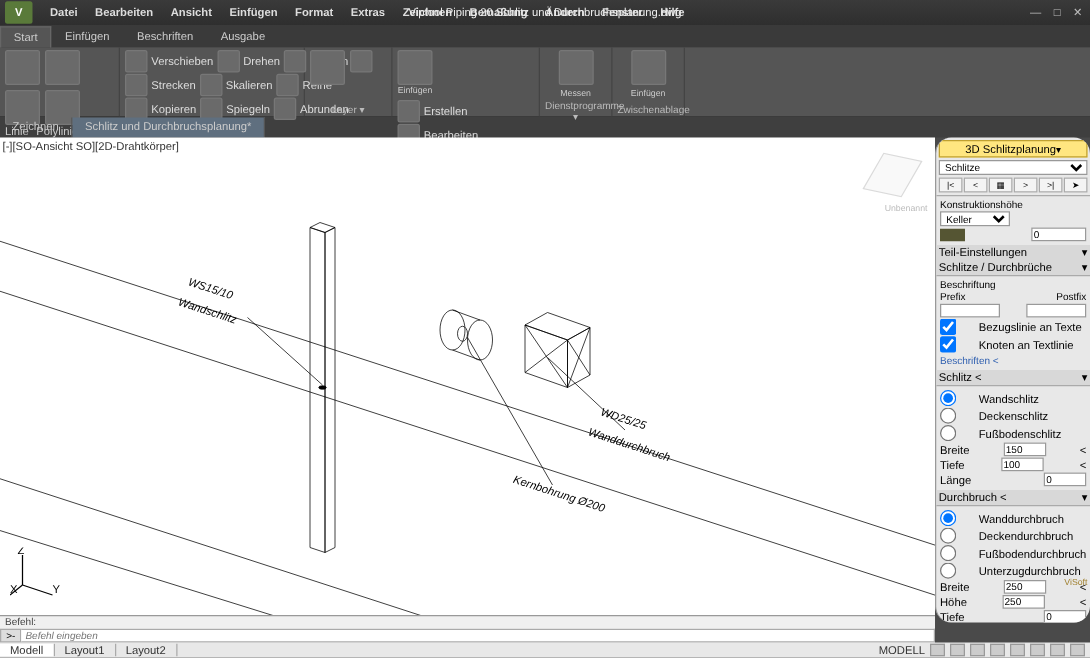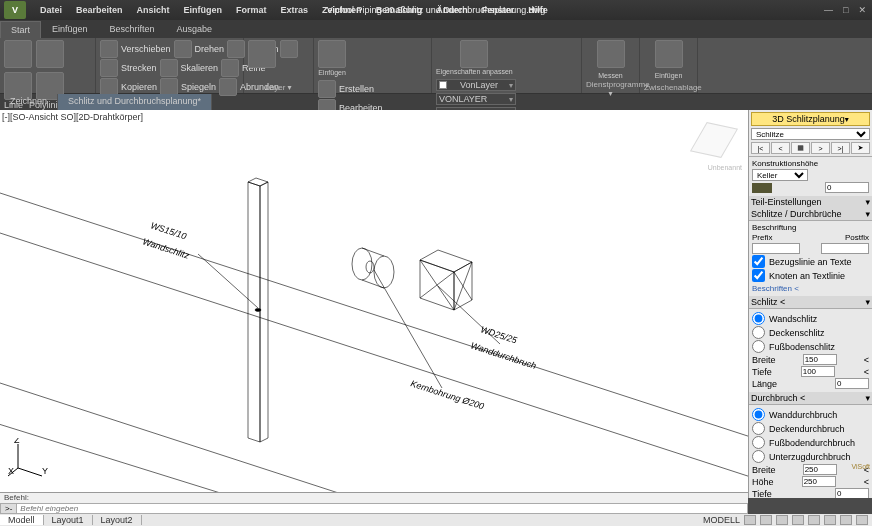--- a/index.html
+++ b/index.html
@@ -34,25 +34,25 @@
 
 
 .ws { position:absolute; top:110px; left:0; right:124px; bottom:28px; background:#fff; }
 .ws .viewtag { position:absolute; top:2px; left:2px; font-size:9px; color:#333; }
 .ws svg { width:100%; height:100%; }
 .viewcube { position:absolute; top:10px; right:14px; width:40px; height:40px; opacity:.3; }
 .viewcube .c { width:32px; height:32px; border:1px solid #888; transform:rotate(12deg) skewX(-18deg); background:#eee; margin:4px; }
 .ucs { position:absolute; bottom:20px; left:8px; width:40px; height:40px; }
 
 
-.rpanel { position:absolute; top:110px; right:0; bottom:28px; width:124px; background:#e8e8e8; border-left:1px solid #999; overflow:hidden; color:#000; }
+.rpanel { position:absolute; top:110px; right:0; bottom:28px; width:124px; background:#e8e8e8; border-left:1px solid #999; overflow:hidden; color:#000;border-radius:13px; }
 .rpanel .hdr { background:#ffe680; border:1px solid #bfa030; height:14px; display:flex; align-items:center; justify-content:center; font-size:8px; margin:2px; }
 .rpanel .sec { border-top:1px solid #aaa; padding:2px 3px; }
 .rpanel .sect { background:#d8d8d8; font-size:8px; padding:1px 2px; display:flex; justify-content:space-between; }
-.rpanel label { display:flex; align-items:center; gap:4px; font-size:8px; margin:1px 0; }
+.rpanel label { display:flex; align-items:center; gap:18px; font-size:8px; margin:1px 0; }
 .rpanel input[type=text] { width:34px; height:11px; font-size:8px; border:1px solid #999; background:#fff; padding:0 1px; }
 .rpanel select { width:100%; height:12px; font-size:8px; border:1px solid #999; background:#fff; }
 .rpanel .row { display:flex; justify-content:space-between; align-items:center; margin:1px 0; }
 .rpanel .lk { color:#3060b0; font-size:8px; padding:1px 0;}
 .rpanel .navbtns { display:flex; gap:1px; margin:2px; }
 .rpanel .navbtns span { flex:1; height:12px; background:#f4f4f4; border:1px solid #aaa; display:flex; align-items:center; justify-content:center; font-size:7px;}
 
 
 .cmd { position:absolute; left:0; right:124px; bottom:12px; height:22px; background:#f0f0f0; border-top:1px solid #999; display:flex; flex-direction:column; }
 .cmd .h { height:10px; padding:0 4px; color:#444; font-size:8px; }
@@ -177,41 +177,20 @@
             <span>Bearbeiten</span>
           </div>
         <div class="trow">
             <div class="ticon"></div>
             <span>Attribute bearbeiten</span>
           </div>
       </div>
     </div>
     <div class="lbl">Block ▾</div>
   </div>
-  <div class="rgroup" style="width:150px">
-    <div class="tools">
-      <div style="display:flex;flex-direction:column;align-items:center;color:#ccc;">
-        <div class="ticon big"></div>
-        <span style="font-size:7px;text-align:center">Eigenschaften anpassen</span>
-      </div>
-      <div style="display:flex;flex-direction:column;gap:2px;">
-        <div class="combo">
-            <span style="display:inline-block;width:8px;height:8px;background:#fff;border:1px solid #888;margin-right:2px"></span>
-            <span>VonLayer</span>
-          </div>
-        <div class="combo">
-            <span>VONLAYER</span>
-          </div>
-        <div class="combo">
-            <span>VonLayer</span>
-          </div>
-      </div>
-    </div>
-    <div class="lbl">Eigenschaften ▾</div>
-  </div>
   <div class="rgroup" style="width:58px">
     <div class="tools" style="flex-direction:column;align-items:center;color:#ccc;">
         <div class="ticon big"></div>
         <span style="font-size:7px">Messen</span>
       </div>
     <div class="lbl">Dienstprogramme ▾</div>
   </div>
   <div class="rgroup" style="width:58px">
     <div class="tools" style="flex-direction:column;align-items:center;color:#ccc;">
         <div class="ticon big"></div>

